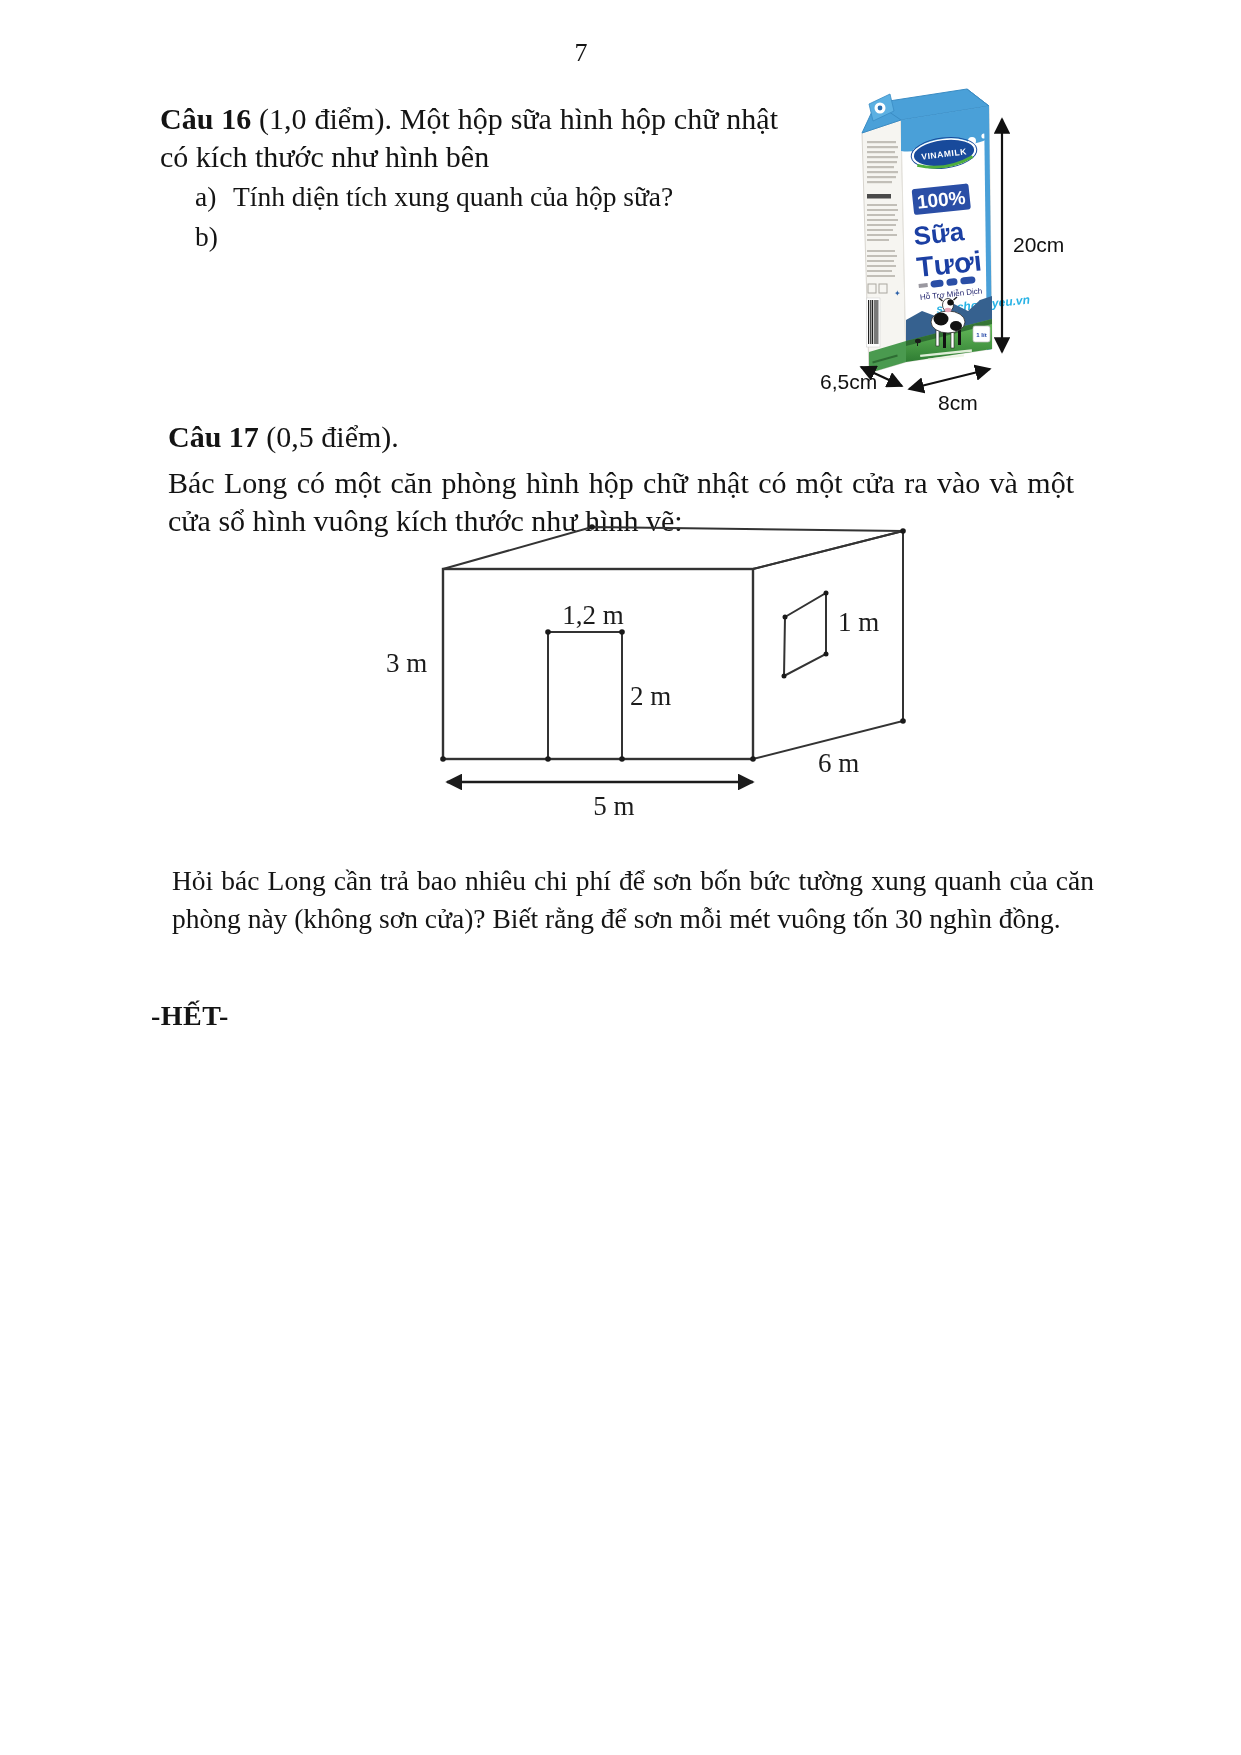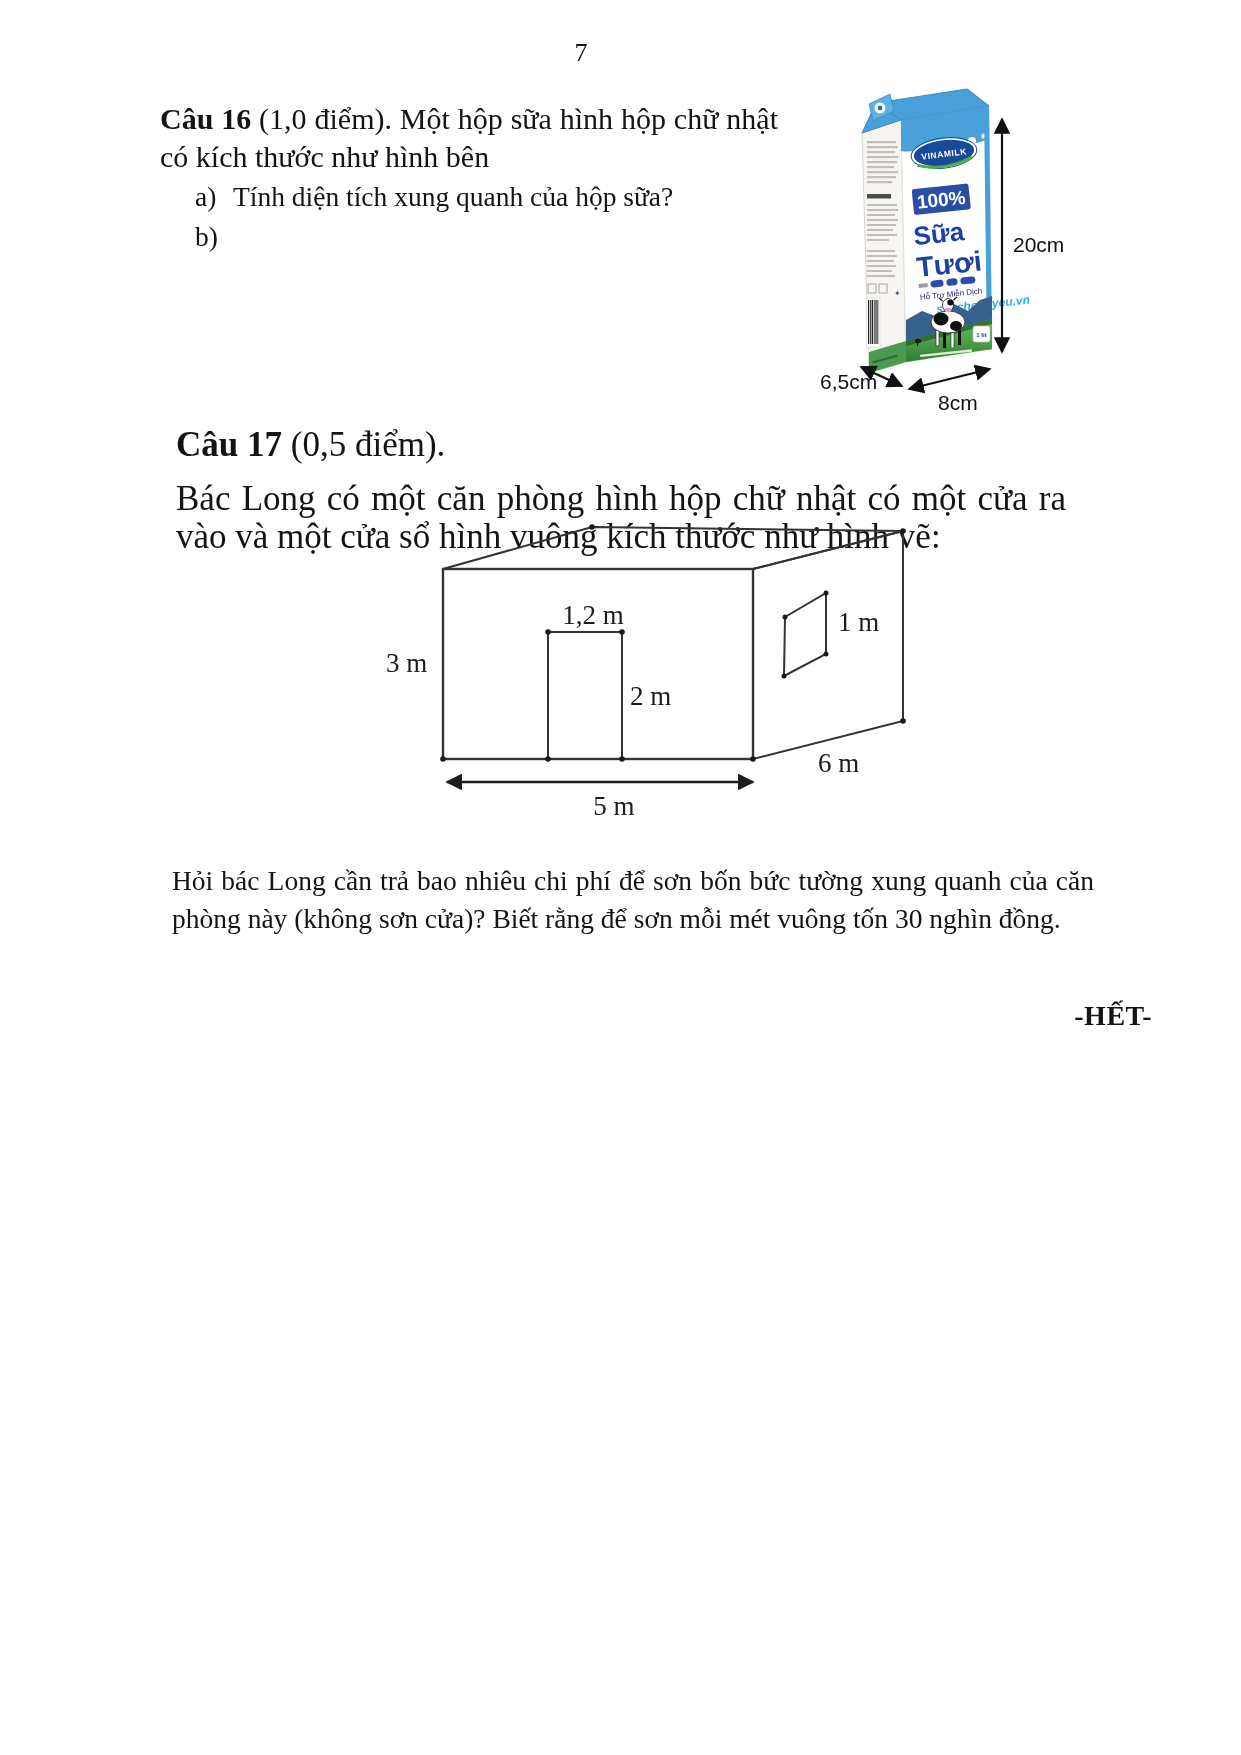--- a/index.html
+++ b/index.html
@@ -9,25 +9,25 @@
     -webkit-font-smoothing:antialiased;
   }
   .abs{position:absolute;}
   #page-number{left:0;top:38px;width:1162px;text-align:center;font-size:26px;}
   #q16-block{left:160px;top:100px;width:618px;}
   #q16-block p{margin:0;font-size:30px;line-height:38px;text-align:justify;}
   .qitem{font-size:27.5px;line-height:38px;padding-left:35px;margin-top:2px;display:flex;}
   .qitem .marker{width:38px;flex:0 0 38px;}
   #carton-figure{left:810px;top:85px;width:265px;height:335px;}
   #q17-block{left:160px;top:410px;width:922px;}
-  #q17-block p{margin:16px;font-size:35px;line-height:38px;}
+  #q17-block p{margin:8px;font-size:30px;line-height:38px;}
   #q17-intro{text-align:justify;}
   #room-diagram{left:340px;top:504px;width:640px;height:330px;}
   #q17-question{left:160px;top:850px;width:922px;font-size:27.5px;line-height:37.5px;text-align:justify;margin:12px;}
-  #end-mark{left:172px;top:1000px;width:980px;text-align:right;font-size:28px;font-weight:bold;letter-spacing:.5px;}
+  #end-mark{left:151px;top:1000px;width:980px;text-align:left;font-size:28px;font-weight:bold;letter-spacing:.5px;}
   b{font-weight:bold;}
   svg{display:block;}
   .dimlabel{font-family:"Liberation Sans", sans-serif;font-size:21px;fill:#111;}
   .diaglabel{font-family:"Liberation Serif", serif;font-size:27px;fill:#1c1c1c;}
 </style>
 </head>
 <body>
 
 <div class="abs" id="page-number">7</div>
 

